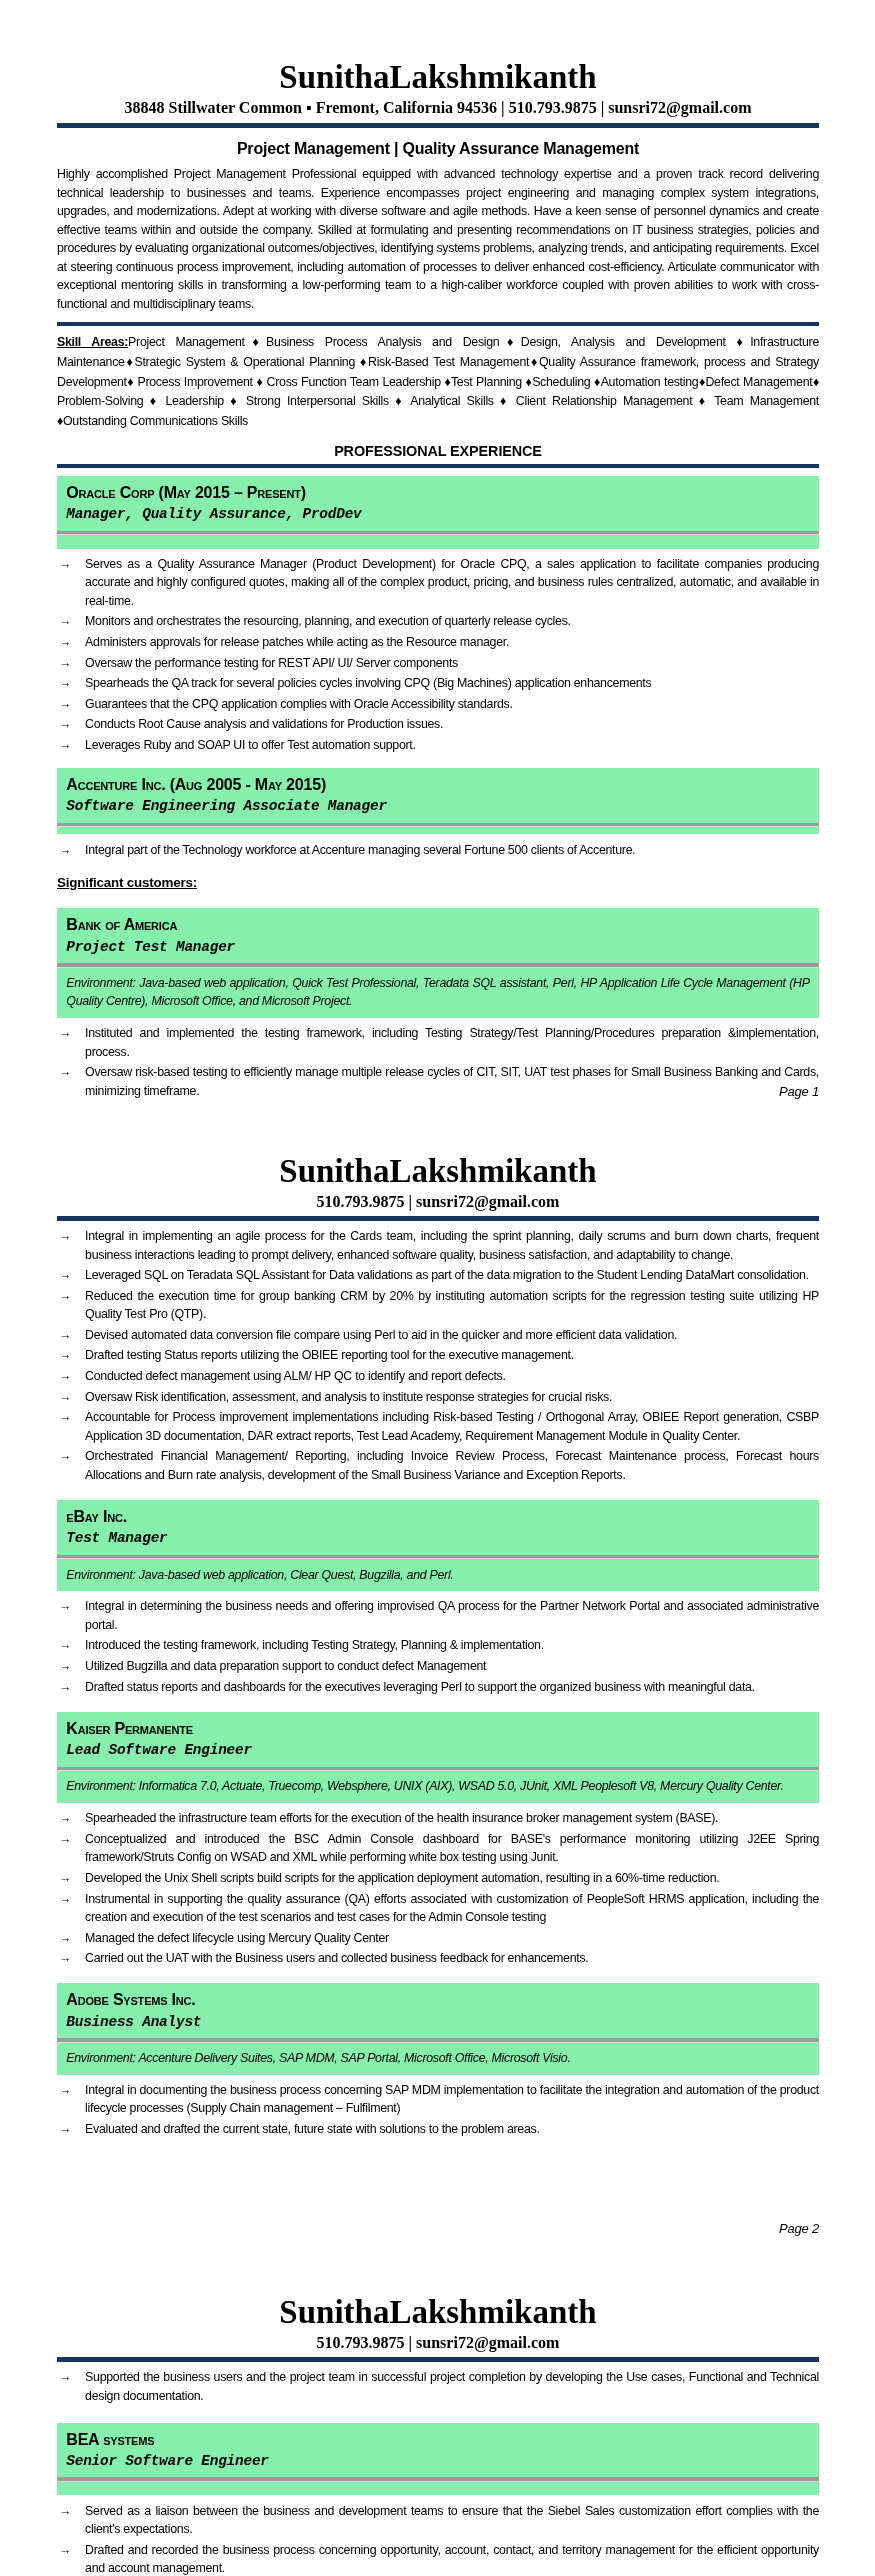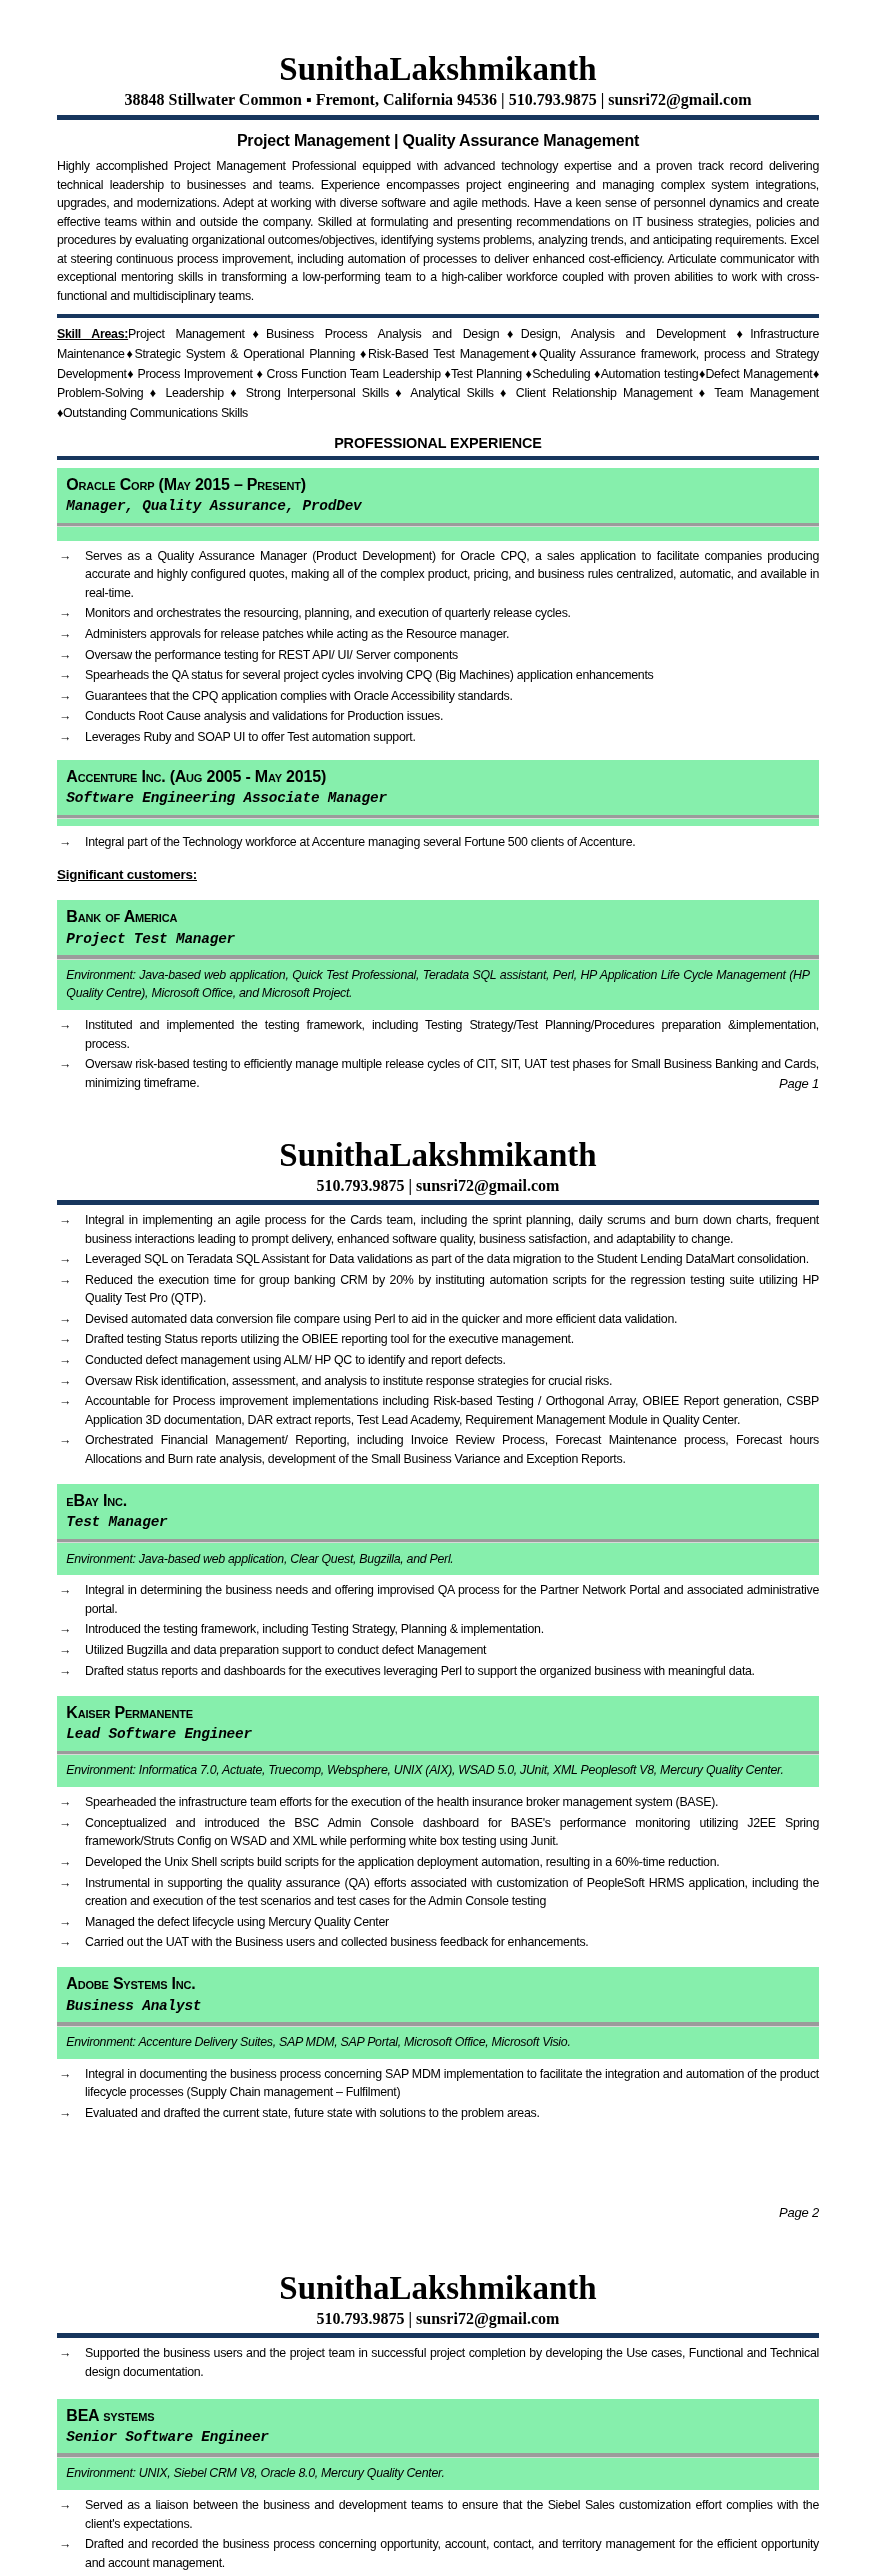--- a/index.html
+++ b/index.html
@@ -1,17 +1,17 @@
 <!DOCTYPE html>
 <html style="font-size:8.2px"><head>
 <meta charset="utf-8">
 <style>
   html,body{margin:0;padding:0;background:#ffffff;}
   body{width:876px;height:3400px;overflow:hidden;font-family:"Liberation Sans",sans-serif;color:#000;}
-  .page{position:relative;overflow:hidden;}
+  .page{position:relative;overflow:hidden;margin-top:8px;}
   .p1{height:1108px;}
   .p2{height:1133px;}
   .p3{height:1159px;}
   .inner{margin:0 57px;}
 
   .name{font-family:"Liberation Serif",serif;font-weight:bold;font-size:33px;text-align:center;line-height:1.06;}
   .contact{font-family:"Liberation Serif",serif;font-weight:bold;font-size:16px;text-align:center;margin-top:4.1px;}
   .rule{height:4.6px;background:#17365D;margin-top:6.2px;}
   .rule.mid{margin-top:8.2px;}
 
@@ -72,21 +72,21 @@
         <div class="bullet">
         <span class="arrow">→</span>
         <span class="btext">Administers approvals for release patches while acting as the Resource manager.</span>
       </div>
         <div class="bullet">
         <span class="arrow">→</span>
         <span class="btext">Oversaw the performance testing for REST API/ UI/ Server components</span>
       </div>
         <div class="bullet">
         <span class="arrow">→</span>
-        <span class="btext">Spearheads the QA status for several project cycles involving CPQ (Big Machines) application enhancements</span>
+        <span class="btext">Spearheads the QA track for several policies cycles involving CPQ (Big Machines) application enhancements</span>
       </div>
         <div class="bullet">
         <span class="arrow">→</span>
         <span class="btext">Guarantees that the CPQ application complies with Oracle Accessibility standards.</span>
       </div>
         <div class="bullet">
         <span class="arrow">→</span>
         <span class="btext">Conducts Root Cause analysis and validations for Production issues.</span>
       </div>
         <div class="bullet">
@@ -263,21 +263,20 @@
         <div class="bullet">
         <span class="arrow">→</span>
         <span class="btext">Supported the business users and the project team in successful project completion by developing the Use cases, Functional and Technical design documentation.</span>
       </div>
       </div>
 
     <section class="jobbox" style="margin-top:17.5px;">
       <div class="company">BEA systems</div>
       <div class="jtitle">Senior Software Engineer</div>
       <div class="sep"></div>
-      <div class="bodytext env">Environment: UNIX, Siebel CRM V8, Oracle 8.0, Mercury Quality Center.</div>
     </section>
     <div class="bullets">
         <div class="bullet">
         <span class="arrow">→</span>
         <span class="btext">Served as a liaison between the business and development teams to ensure that the Siebel Sales customization effort complies with the client's expectations.</span>
       </div>
         <div class="bullet">
         <span class="arrow">→</span>
         <span class="btext">Drafted and recorded the business process concerning opportunity, account, contact, and territory management for the efficient opportunity and account management.</span>
       </div>

